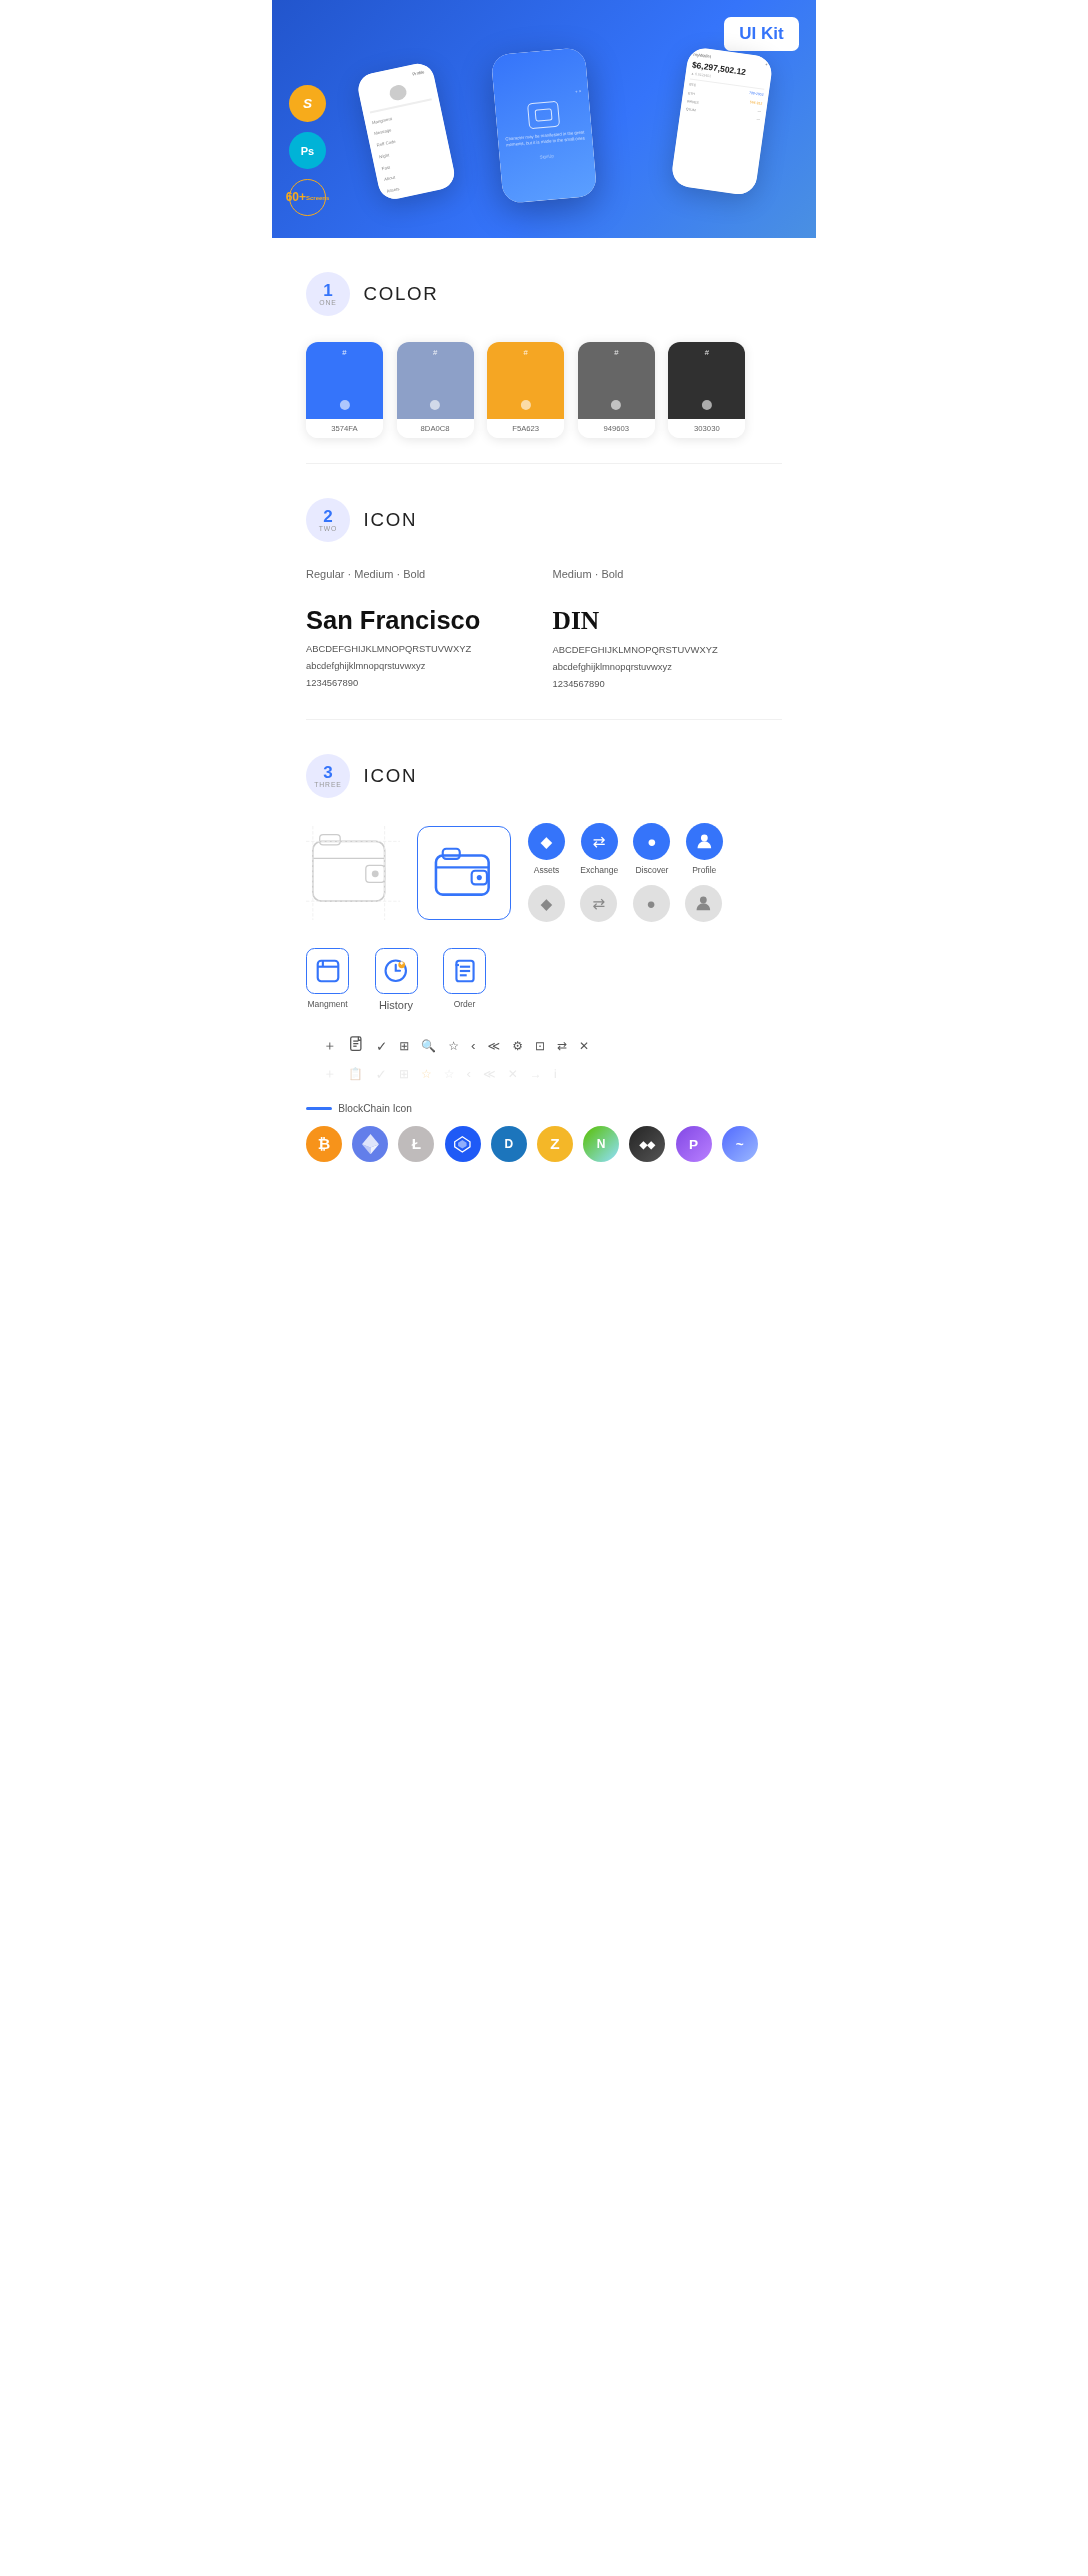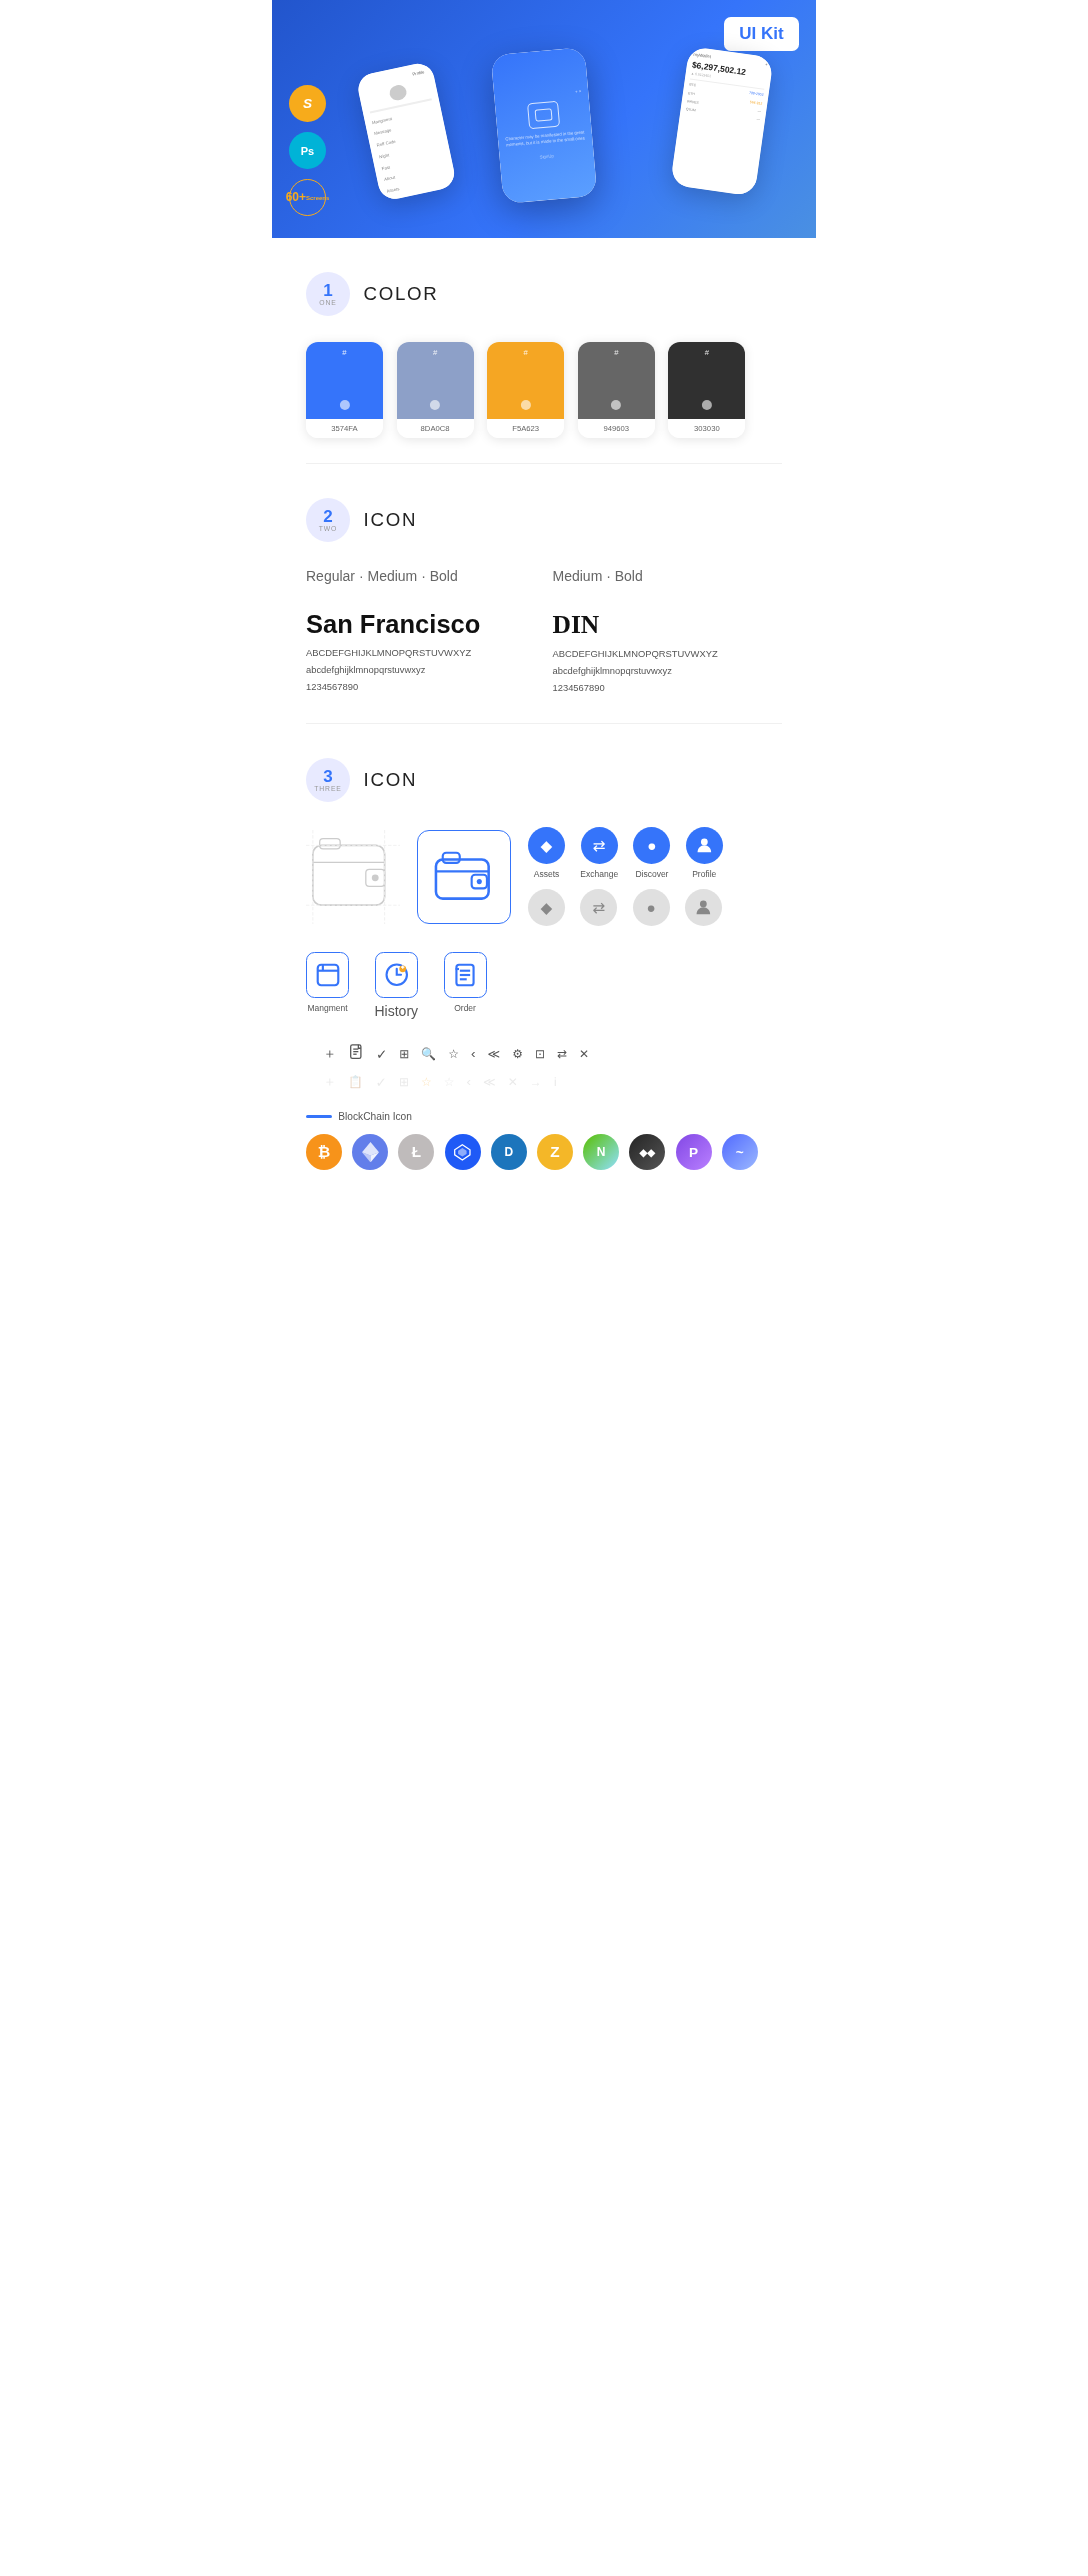--- a/index.html
+++ b/index.html
@@ -111,21 +111,21 @@
       color: #666;
     }
 
     
     .fonts-grid {
       display: grid;
       grid-template-columns: 1fr 1fr;
       gap: 17px;
     }
     .font-block {}
-    .font-style-label { font-size: 14px; color: #666; margin-bottom: 8px; }
+    .font-style-label { font-size: 11px; color: #666; margin-bottom: 8px; }
     .font-name { font-size: 25.5px; font-weight: 700; color: #111; margin-bottom: 6.8px; margin-top: 26px; }
     .font-name.din { font-family: 'Georgia', serif; }
     .font-chars { font-size: 9.4px; color: #555; line-height: 1.8; }
     .icon-grid-construction {
       display: flex;
       gap: 17px;
       align-items: center;
       margin-bottom: 25.5px;
       flex-wrap: wrap;
     }
@@ -418,21 +418,21 @@
     <div style="display:flex; flex-direction:column; align-items:center; gap:5.1px;">
       <div style="width:43px; height:46px; border:1.7px solid #3574FA; border-radius:8.5px; display:flex; align-items:center; justify-content:center;">
         <svg width="25.5" height="25.5" viewBox="0 0 30 30" fill="none">
           <circle cx="15" cy="15" r="12" stroke="#3574FA" stroke-width="2.5"></circle>
           <polyline points="15,8 15,15 20,15" stroke="#3574FA" stroke-width="2.5" stroke-linecap="round"></polyline>
           <circle cx="22" cy="8" r="4" fill="#F5A623"></circle>
           <line x1="20" y1="6" x2="24" y2="6" stroke="white" stroke-width="1.5"></line>
           <line x1="22" y1="4" x2="22" y2="8" stroke="white" stroke-width="1.5"></line>
         </svg>
       </div>
-      <span style="font-size:14px; color:#555;">History</span>
+      <span style="font-size:11px; color:#555;">History</span>
     </div>
     <div style="display:flex; flex-direction:column; align-items:center; gap:5.1px;">
       <div style="width:43px; height:46px; border:1.7px solid #3574FA; border-radius:8.5px; display:flex; align-items:center; justify-content:center;">
         <svg width="24" height="24" viewBox="0 0 28 28" fill="none" stroke="#3574FA" stroke-width="2.5">
           <rect x="4" y="2" width="20" height="24" rx="3"></rect>
           <line x1="8" y1="9" x2="20" y2="9"></line>
           <line x1="8" y1="14" x2="20" y2="14"></line>
           <line x1="8" y1="19" x2="16" y2="19"></line>
           <line x1="3" y1="7" x2="7" y2="7"></line>
         </svg>

